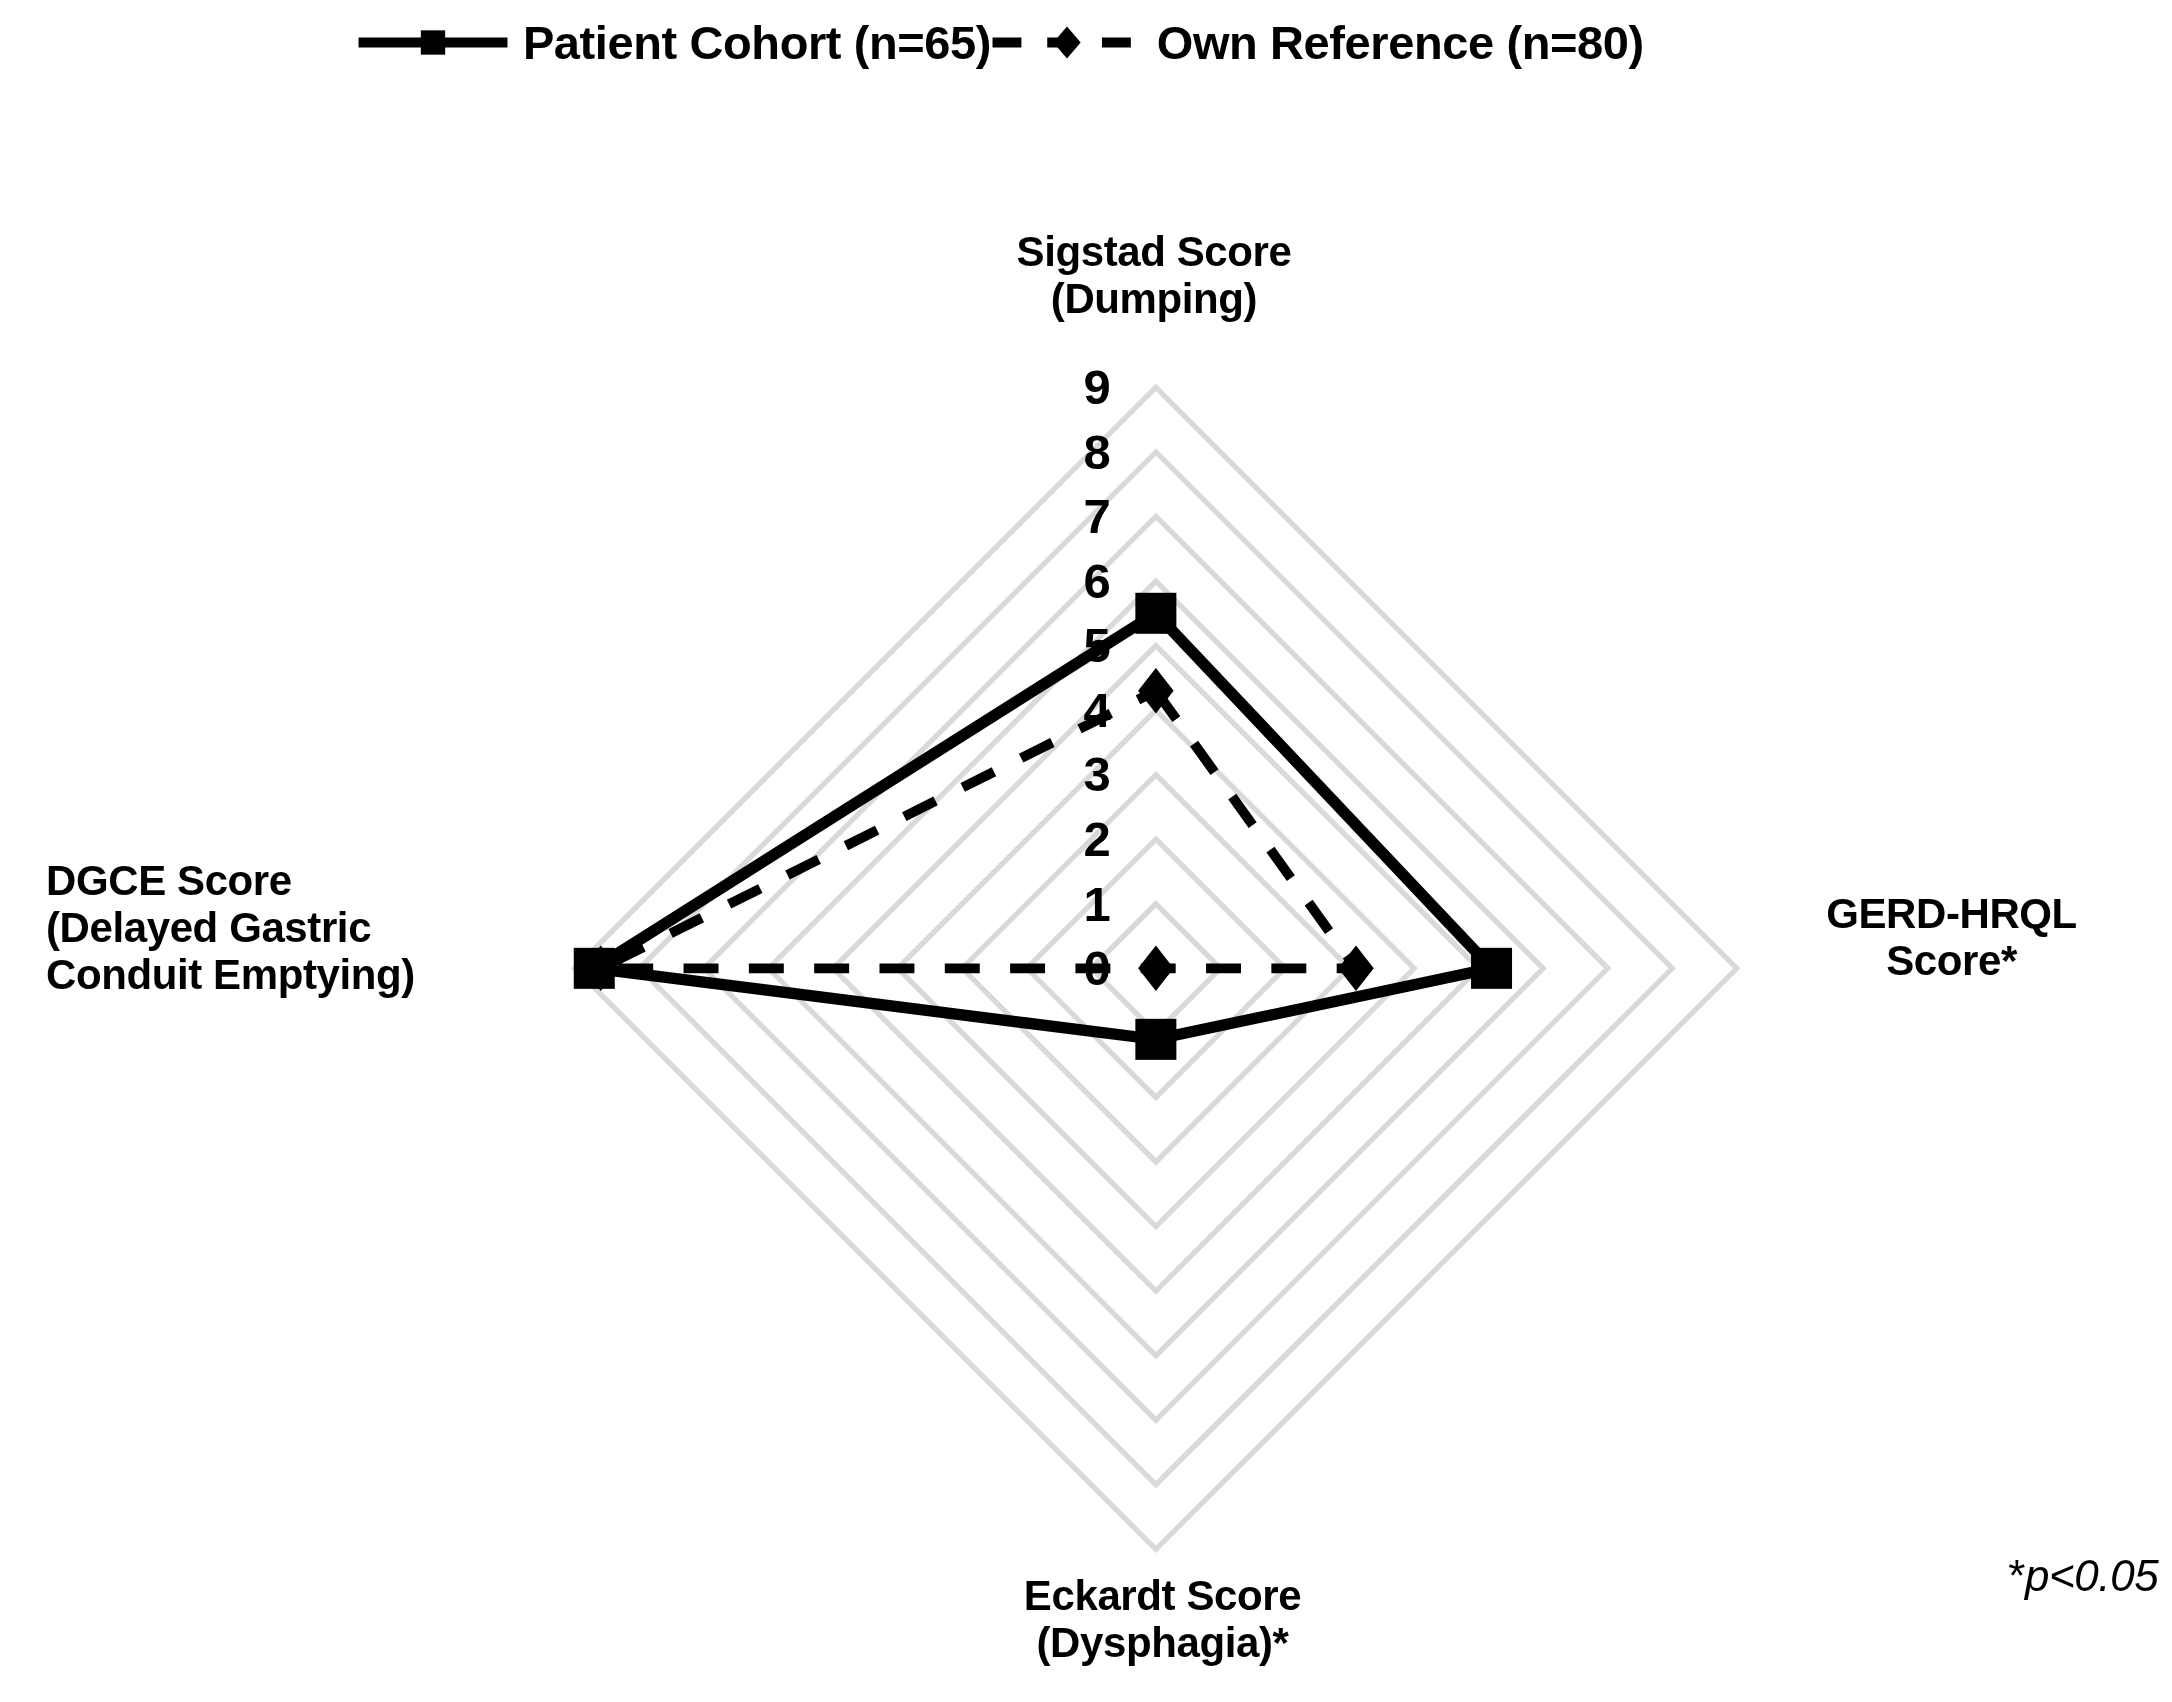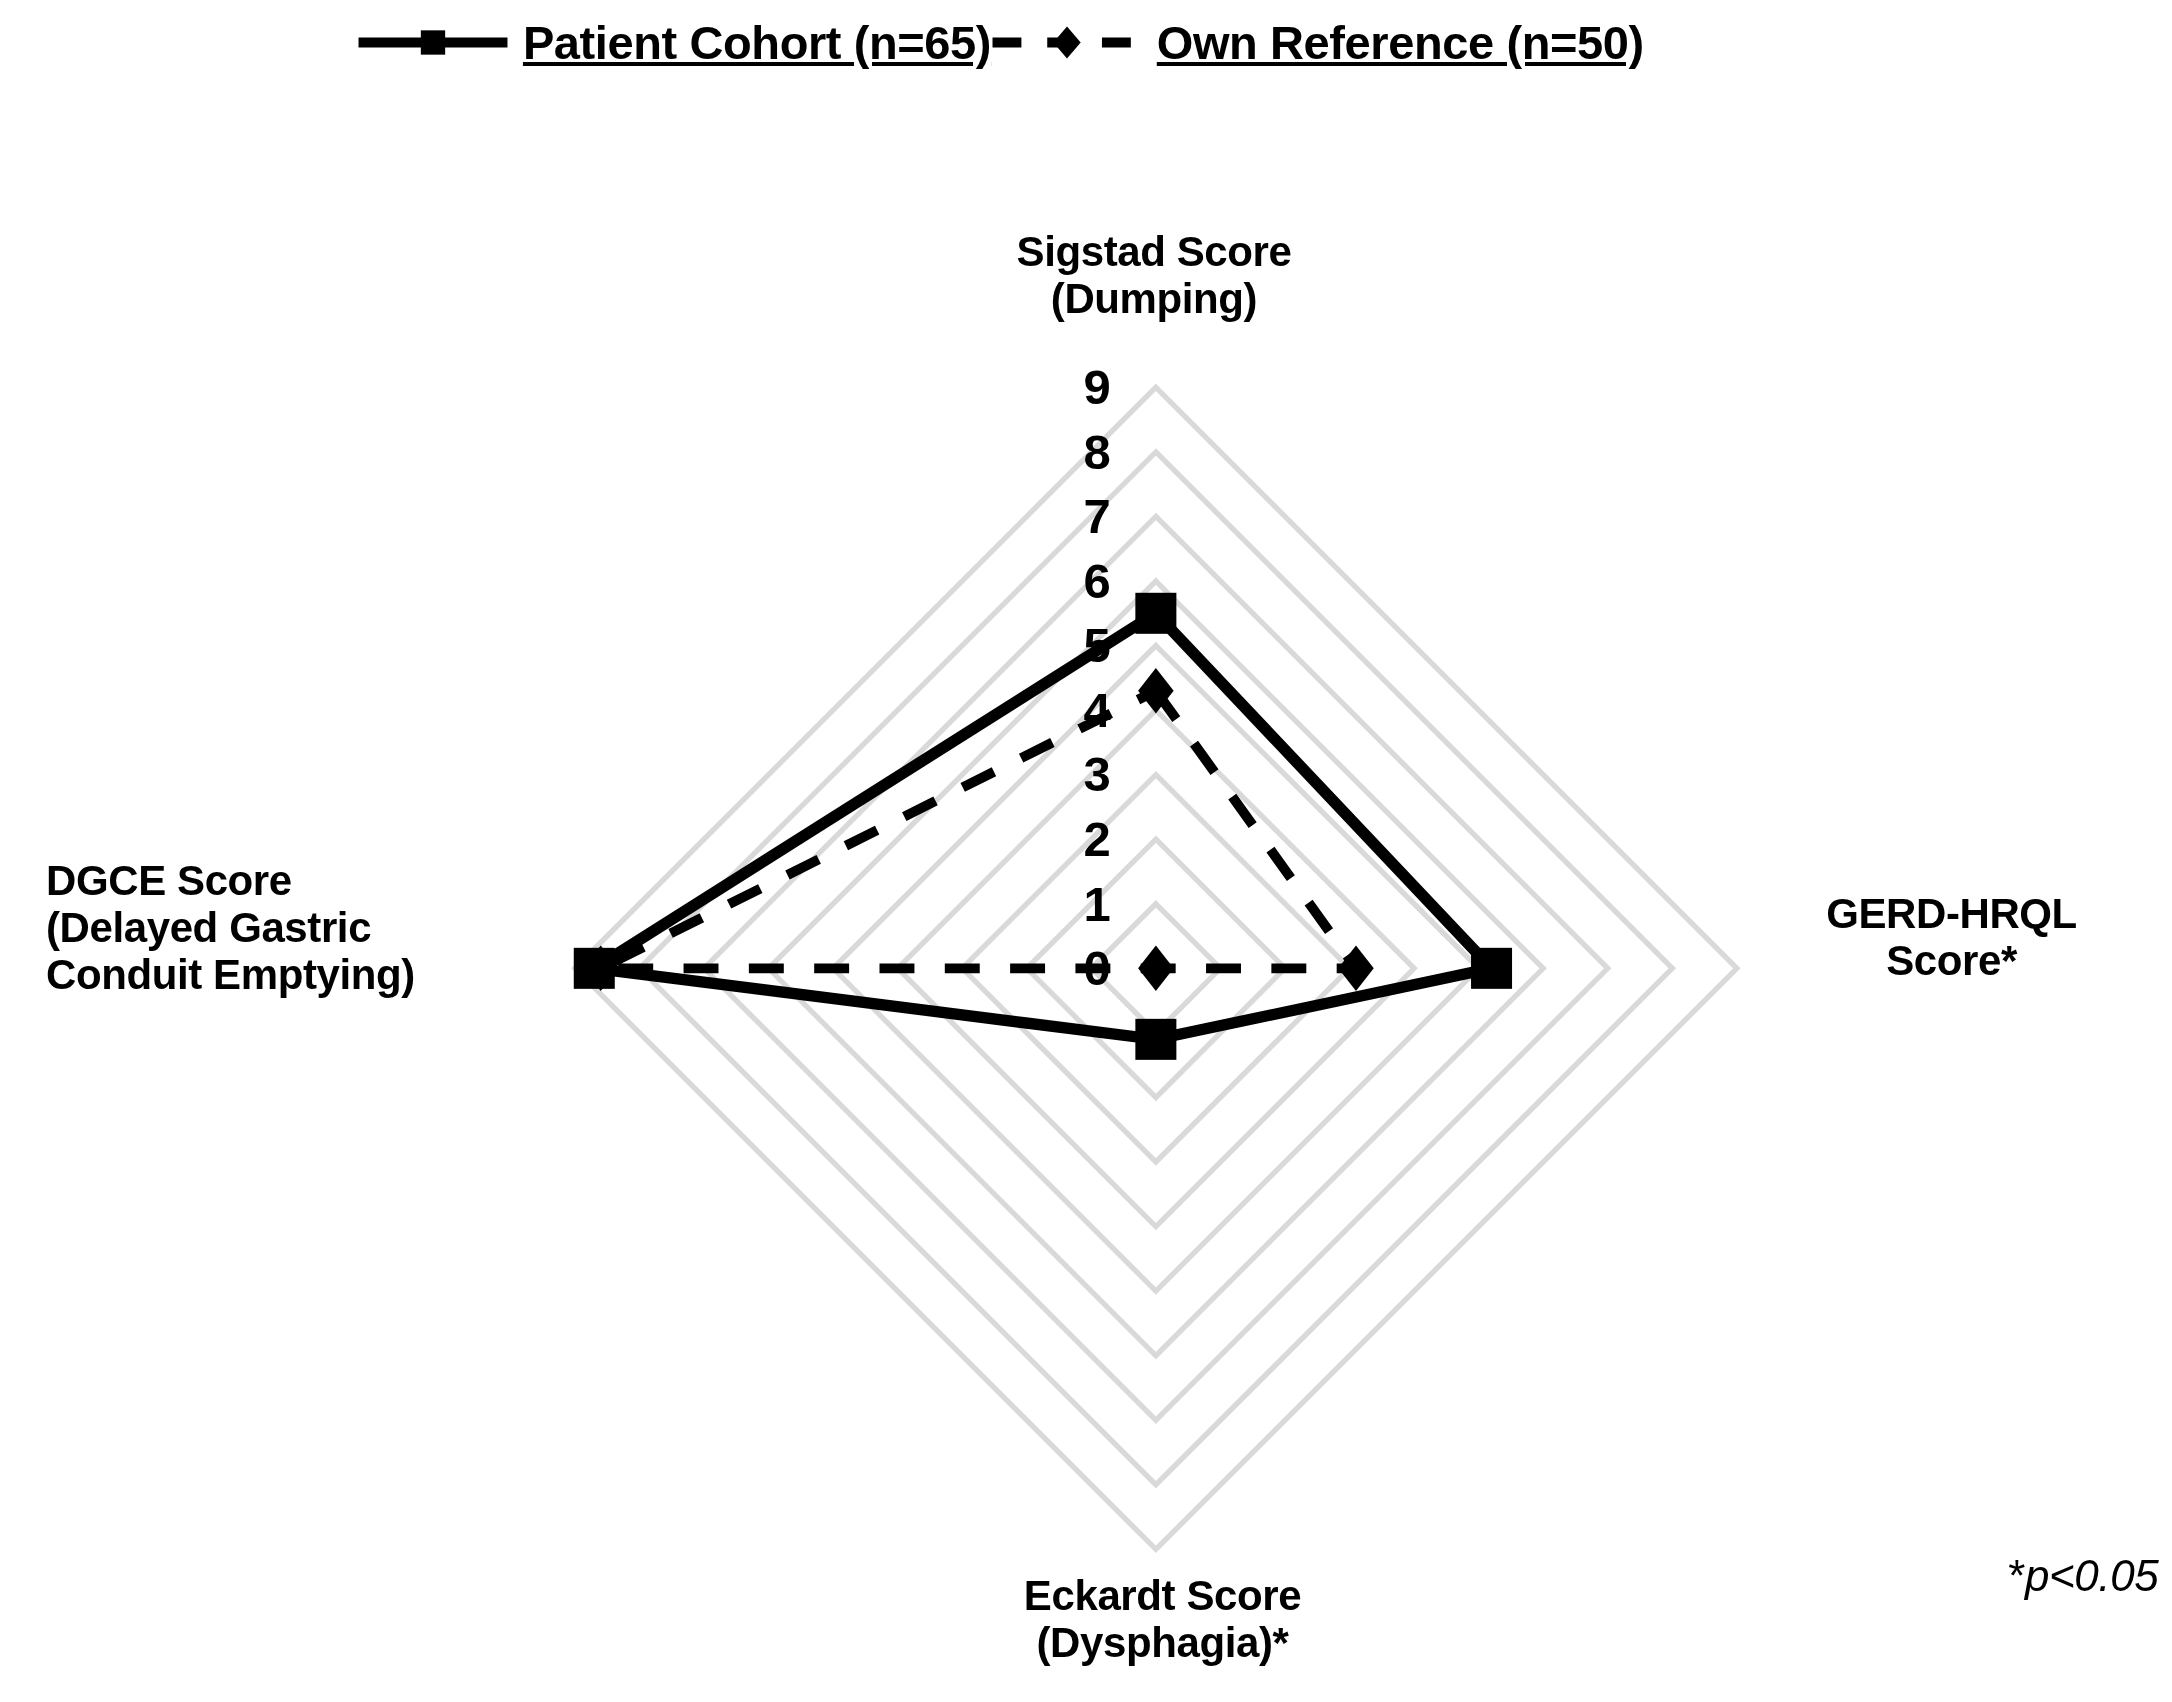--- a/index.html
+++ b/index.html
@@ -20,21 +20,20 @@
   #legend {
     position: absolute;
     top: 0px;
     left: 0px;
     width: 2001px;
     height: 84px;
     display: flex;
     flex-direction: row;
     align-items: center;
     justify-content: center;
-    text-decoration: underline;
   }
   .legend-item {
     display: flex;
     flex-direction: row;
     align-items: center;
     gap: 13.7px;
   }
   .legend-label {
     font-size: 47px;
     font-weight: bold;
@@ -129,21 +128,21 @@
       <rect x="84" y="7" width="32" height="32" fill="#000"></rect>
     </svg>
     <span class="legend-label">Patient Cohort (n=65)</span>
   </div>
 
   <div class="legend-item">
     <svg class="legend-swatch" viewBox="0 0 200 46">
       <line x1="2" y1="23" x2="198" y2="23" stroke="#000" stroke-width="13" stroke-dasharray="38 34"></line>
       <polygon points="100,2 118,23 100,44 82,23" fill="#000"></polygon>
     </svg>
-    <span class="legend-label">Own Reference (n=50)</span>
+    <span class="legend-label">Own Reference (n=80)</span>
   </div>
 
 </div>
 
 <div id="chart-area">
 
   <svg id="radar-svg" width="2172" height="1702" viewBox="0 0 2860 2241">
     <g id="grid-layer">
         <polygon points="1522,1190 1607,1275 1522,1360 1437,1275" fill="none" stroke="#D9D9D9" stroke-width="7"></polygon>
         <polygon points="1522,1105 1692,1275 1522,1445 1352,1275" fill="none" stroke="#D9D9D9" stroke-width="7"></polygon>

